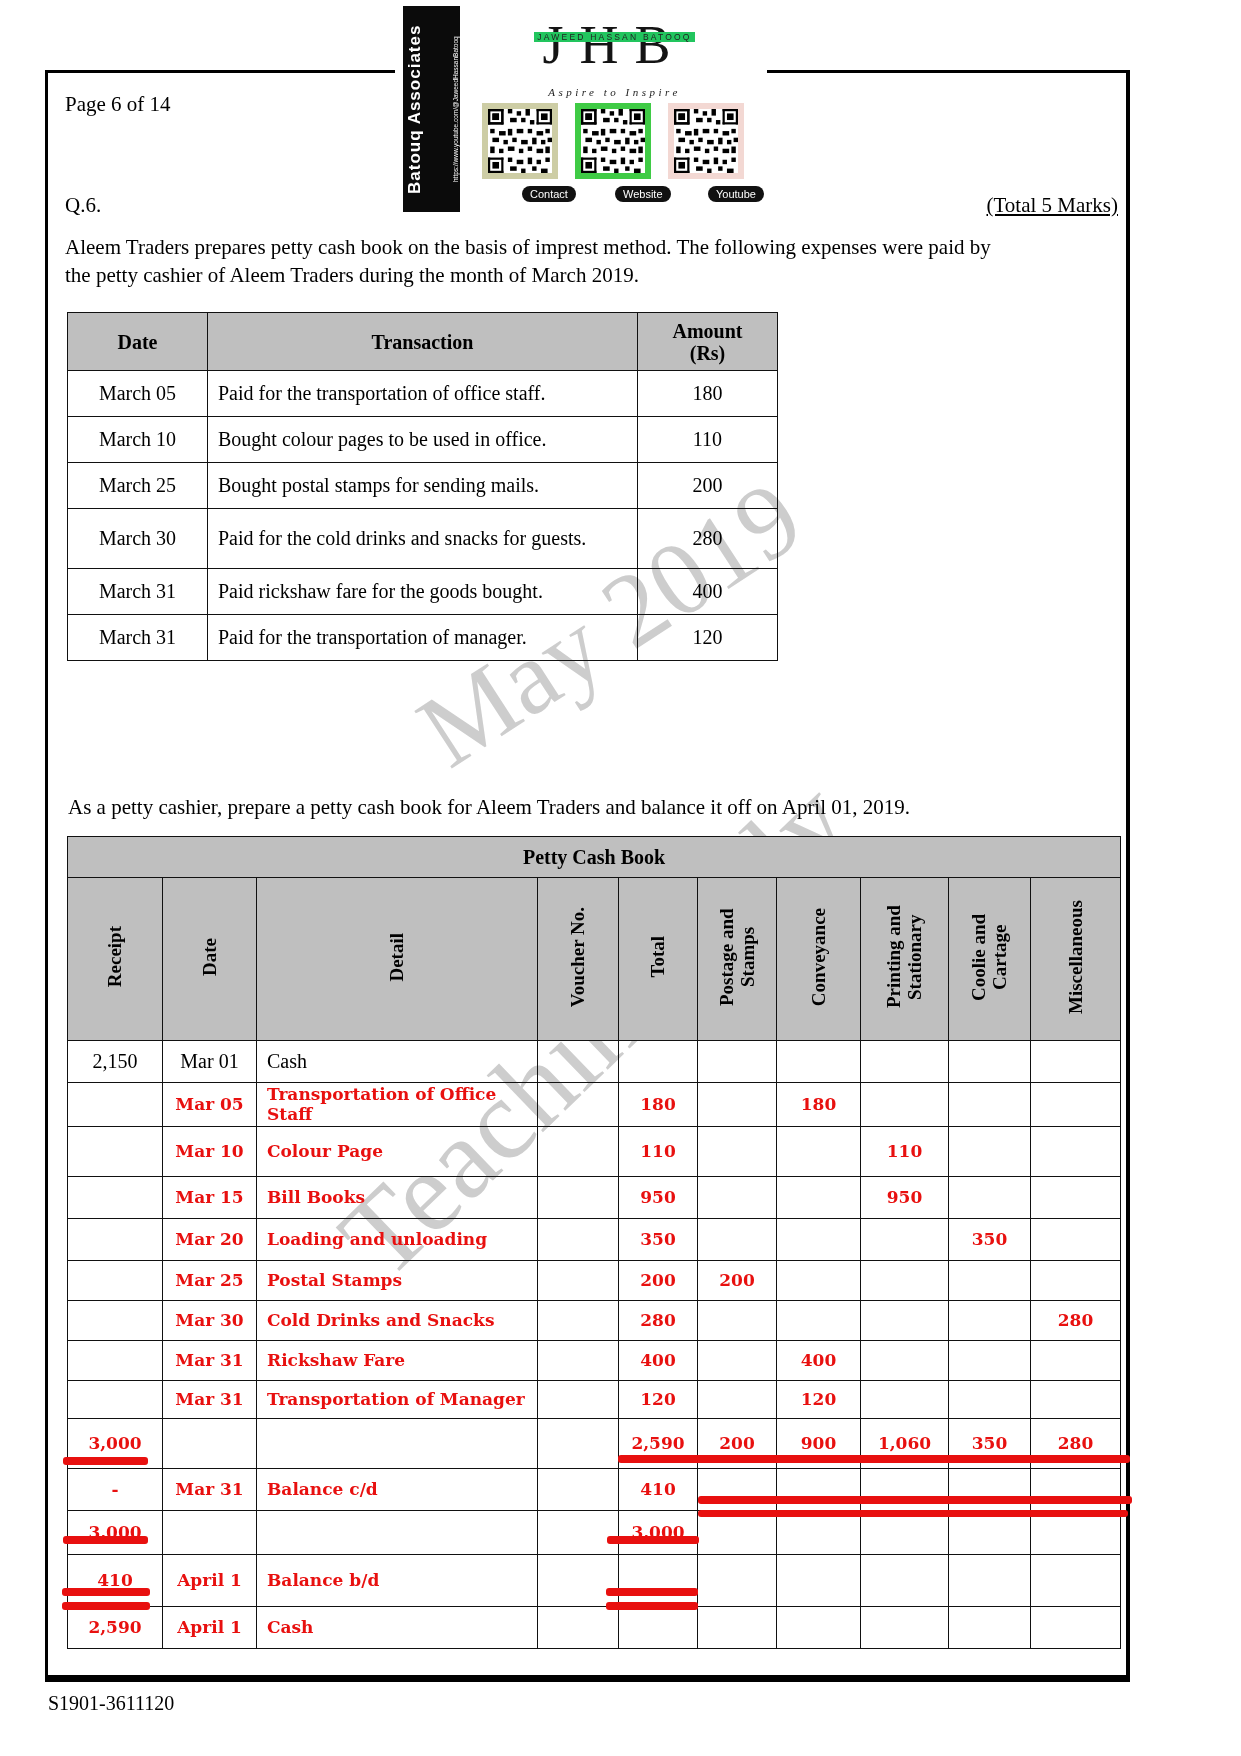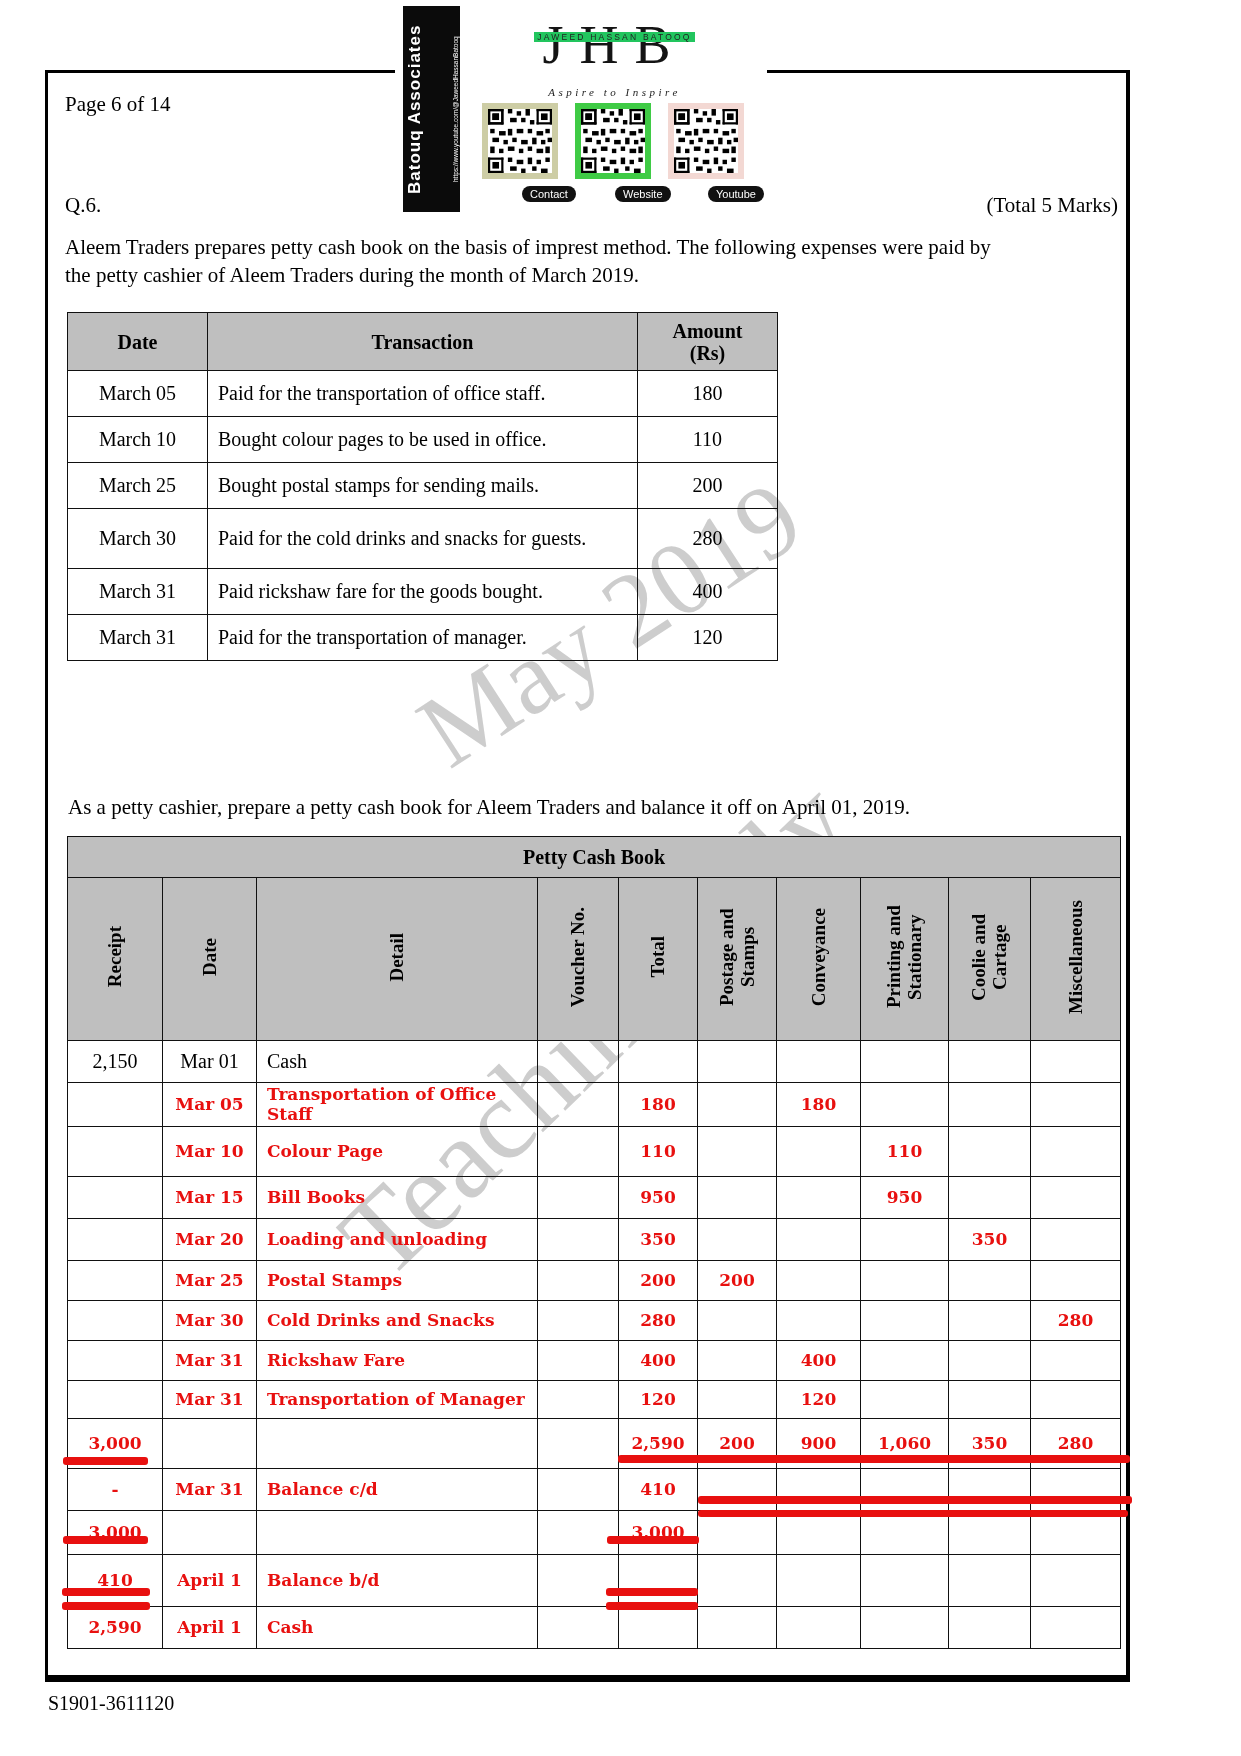--- a/index.html
+++ b/index.html
@@ -8,21 +8,21 @@
   
   .wm{position:absolute;color:#9c9c9c;opacity:.5;font-family:"Liberation Serif",serif;
       white-space:nowrap;z-index:1;transform-origin:0 50%;}
   .wm1{left:430px;top:680px;font-size:105px;transform:rotate(-33deg);}
   .wm2{left:360px;top:1190px;font-size:115px;transform:rotate(-44deg);}
   
   .frame{position:absolute;left:45px;top:70px;width:1085px;height:1612px;box-sizing:border-box;
          border:3px solid #000;border-right-width:4px;border-bottom-width:7px;z-index:0;}
   .page-label{position:absolute;left:65px;top:92px;font-size:21px;z-index:2;}
   .qno{position:absolute;left:65px;top:193px;font-size:21px;z-index:2;}
-  .marks{position:absolute;left:900px;top:193px;width:218px;text-align:right;font-size:21px;z-index:2;}
+  .marks{position:absolute;left:900px;top:193px;width:218px;text-align:right;font-size:21px;z-index:2;text-decoration:underline;}
   .para{position:absolute;font-size:21px;line-height:1.35;z-index:2;}
   .intro{left:65px;top:233px;width:950px;}
   .instruction{left:68px;top:793px;width:980px;}
   .footer{position:absolute;left:48px;top:1692px;font-size:20px;z-index:2;}
   
   .hdr{position:absolute;left:395px;top:0;width:372px;height:214px;background:#fff;z-index:4;}
   .banner{position:absolute;left:8px;top:6px;width:57px;height:206px;background:#0b0b0b;}
   .banner .btitle{position:absolute;left:2px;top:0;height:100%;writing-mode:vertical-rl;
       transform:rotate(180deg);color:#fff;font-family:"Liberation Sans",sans-serif;
       font-weight:bold;font-size:17px;letter-spacing:1px;text-align:center;}

